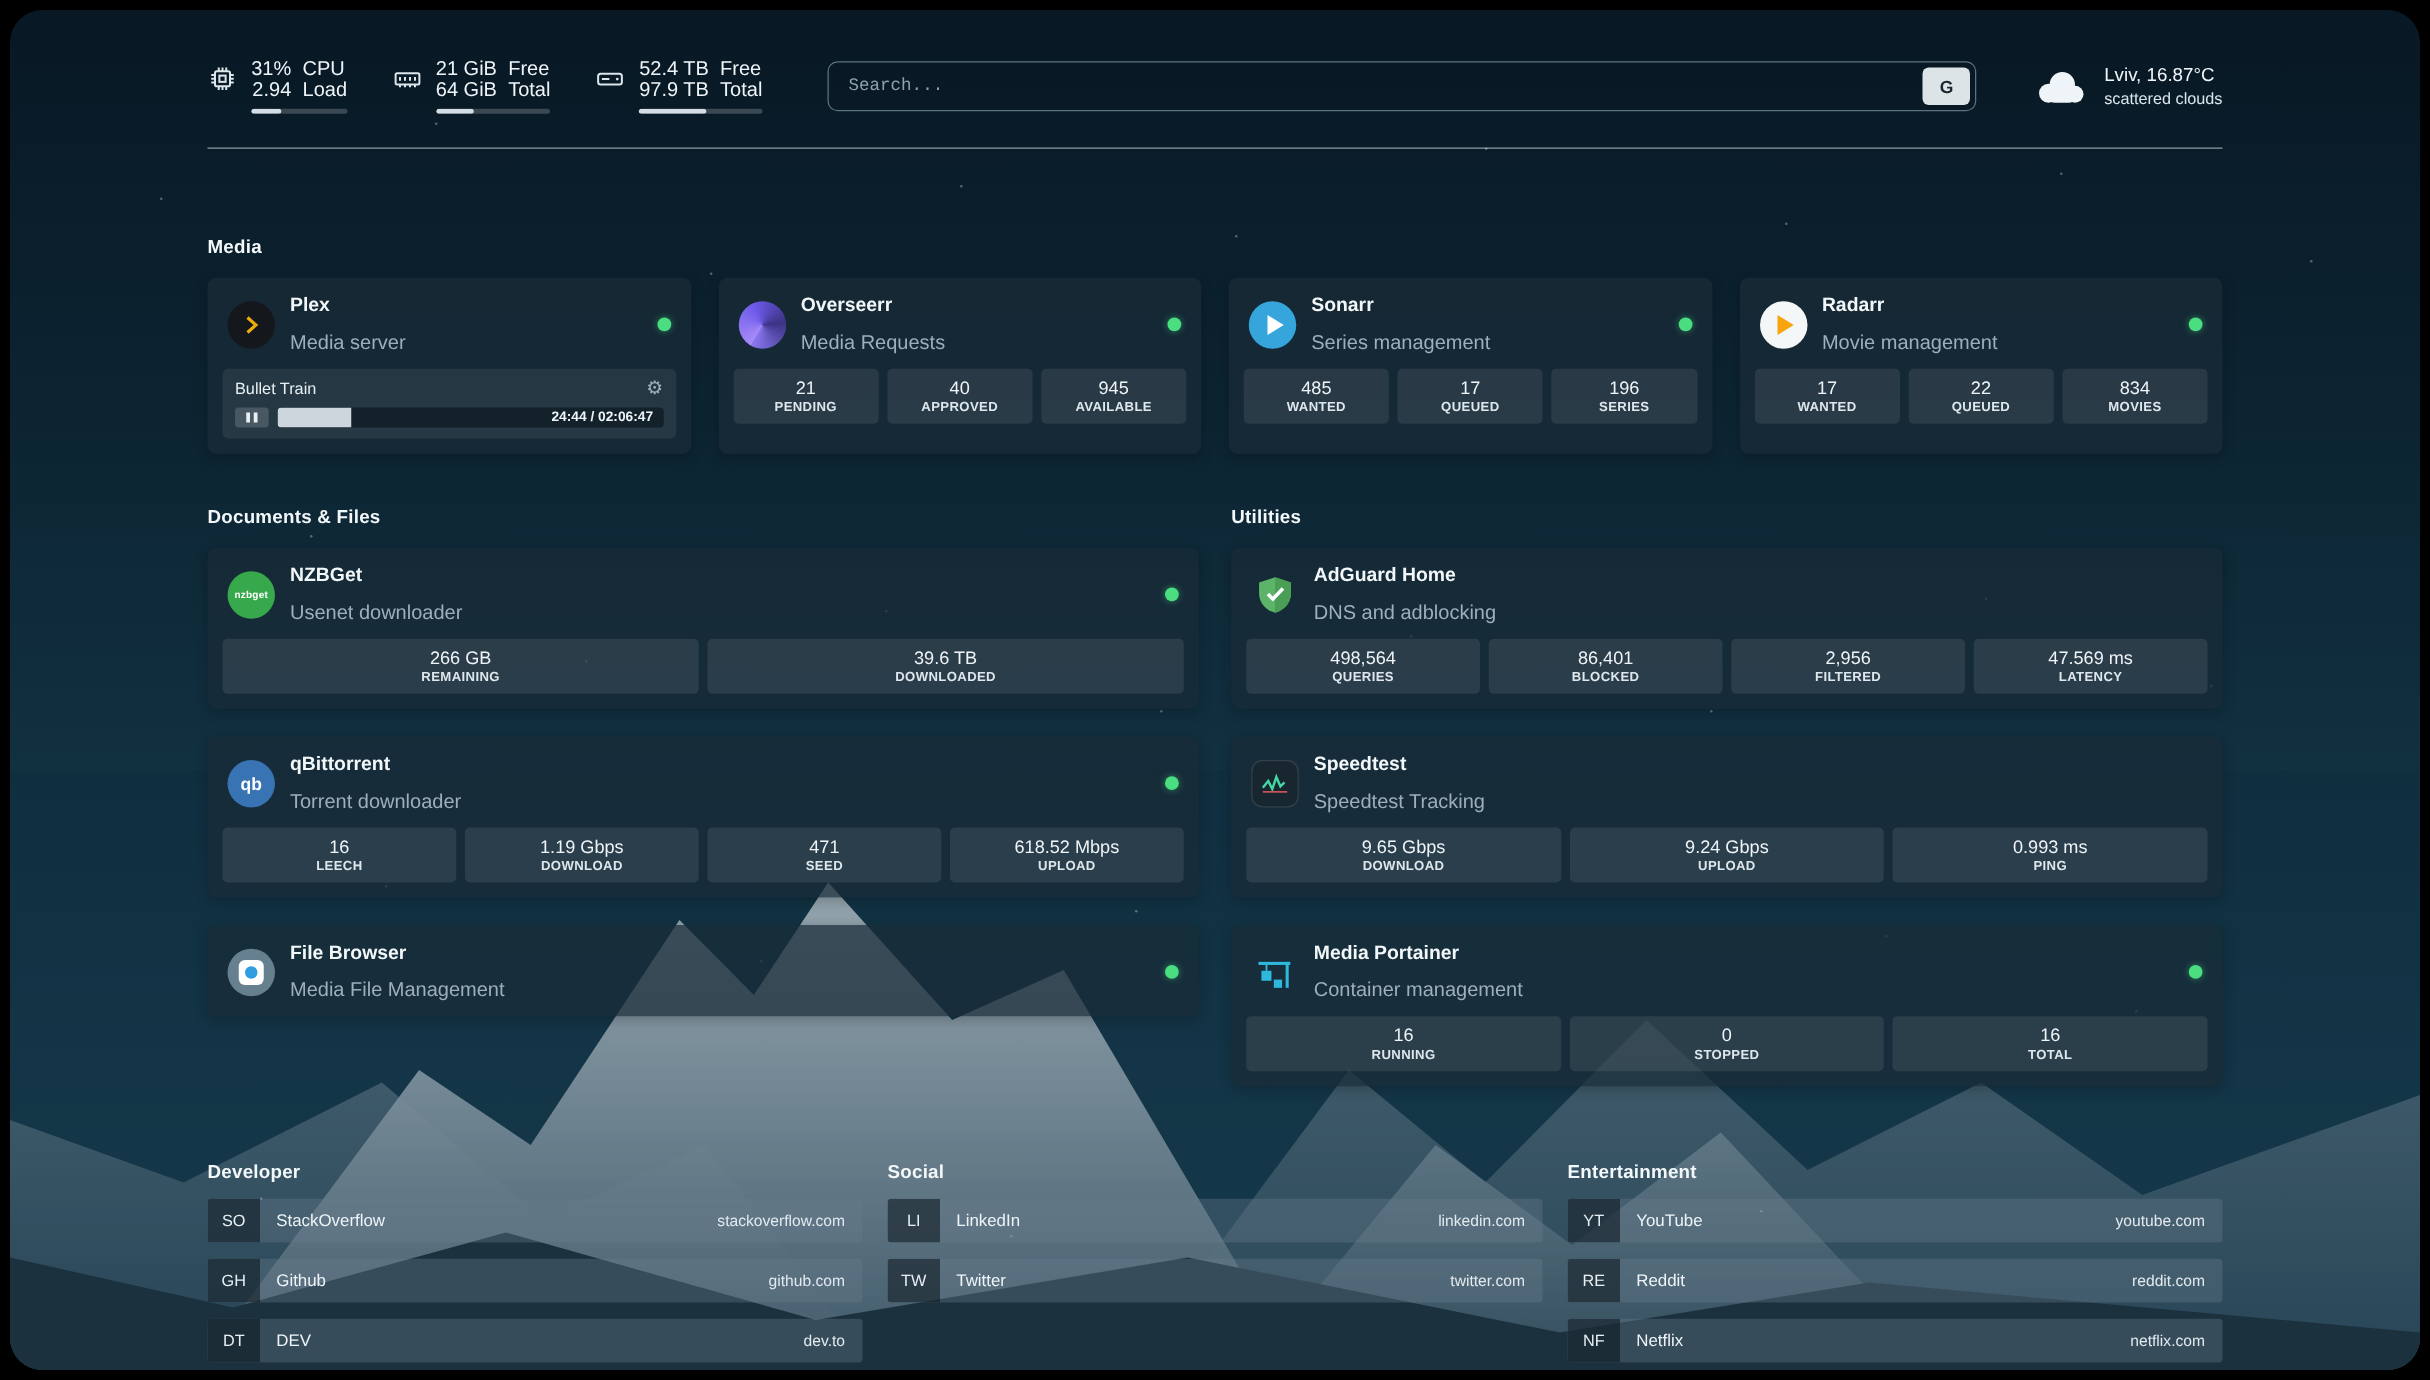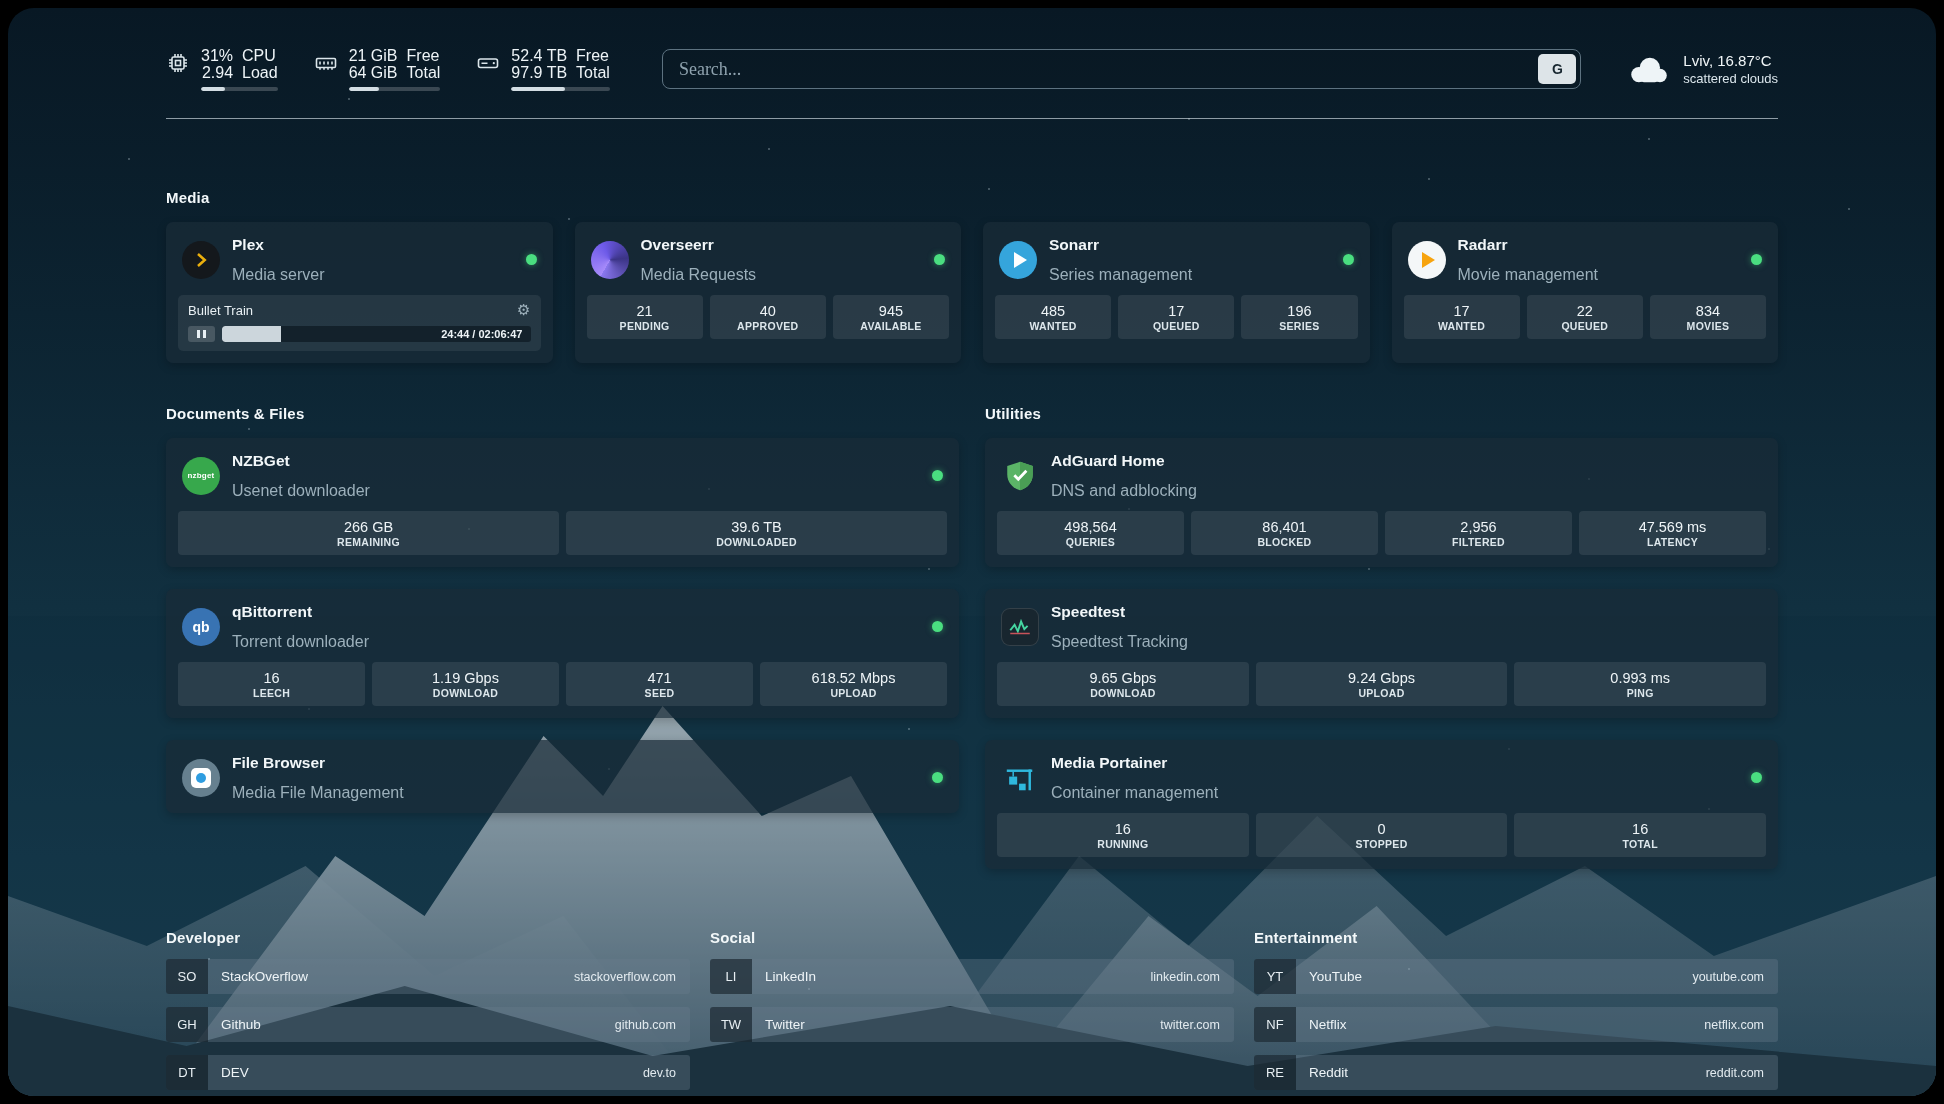--- a/index.html
+++ b/index.html
@@ -23,21 +23,21 @@
   .widget{display:flex;gap:11px;align-items:flex-start;}
   .widget .wicon{margin-top:4px;flex:none;}
   .wbody{display:flex;flex-direction:column;}
   .wcols{display:flex;gap:9px;font-size:16px;line-height:17px;color:#eef4f7;}
   .wnums{display:flex;flex-direction:column;align-items:flex-end;}
   .wlabs{display:flex;flex-direction:column;}
   .wbar{margin-top:6px;height:4px;border-radius:2px;background:rgba(255,255,255,.2);overflow:hidden;}
   .wbar i{display:block;height:100%;background:#d3dde3;border-radius:2px;}
   .searchwrap{flex:1;margin:0 46px 0 52px;position:relative;align-self:center;}
   .searchwrap input{width:100%;height:40px;background:rgba(10,25,35,.32);border:1px solid #5d7280;border-radius:8px;
-    color:#e8f0f4;font-size:18px;padding:0 56px 0 16px;outline:none;font-family:Liberation Serif, serif;}
+    color:#e8f0f4;font-size:14px;padding:0 56px 0 16px;outline:none;font-family:Liberation Mono, monospace;}
   .searchwrap input::placeholder{color:#8ea2ae;}
   .engine{position:absolute;right:5px;top:5px;bottom:5px;width:38px;background:#dde4e8;border-radius:5px;
     display:flex;align-items:center;justify-content:center;color:#17262f;font-weight:700;font-size:14px;cursor:pointer;}
   .weather{display:flex;align-items:center;gap:12px;align-self:center;}
   .wx-line1{font-size:15px;color:#f1f6f8;}
   .wx-line2{font-size:13px;color:#dbe6ec;margin-top:2px;}
   .divider{margin-top:24px;border-top:1.5px solid rgba(225,236,242,.62);}
 
   
   .section-title{font-size:15px;font-weight:600;color:#f3f8fa;letter-spacing:.2px;}
@@ -549,27 +549,27 @@
         </div>
 
         <div class="col">
           <h2 class="section-title">Entertainment</h2>
           <div class="bookmark">
             <span class="abbr">YT</span>
             <span class="bm-name">YouTube</span>
             <span class="bm-url">youtube.com</span>
           </div>
           <div class="bookmark">
+            <span class="abbr">RE</span>
+            <span class="bm-name">Reddit</span>
+            <span class="bm-url">reddit.com</span>
+          </div>
+          <div class="bookmark">
             <span class="abbr">NF</span>
             <span class="bm-name">Netflix</span>
             <span class="bm-url">netflix.com</span>
           </div>
-          <div class="bookmark">
-            <span class="abbr">RE</span>
-            <span class="bm-name">Reddit</span>
-            <span class="bm-url">reddit.com</span>
-          </div>
         </div>
       </div>
 
     </div>
   </div>
 </div>
 
 </body></html>

